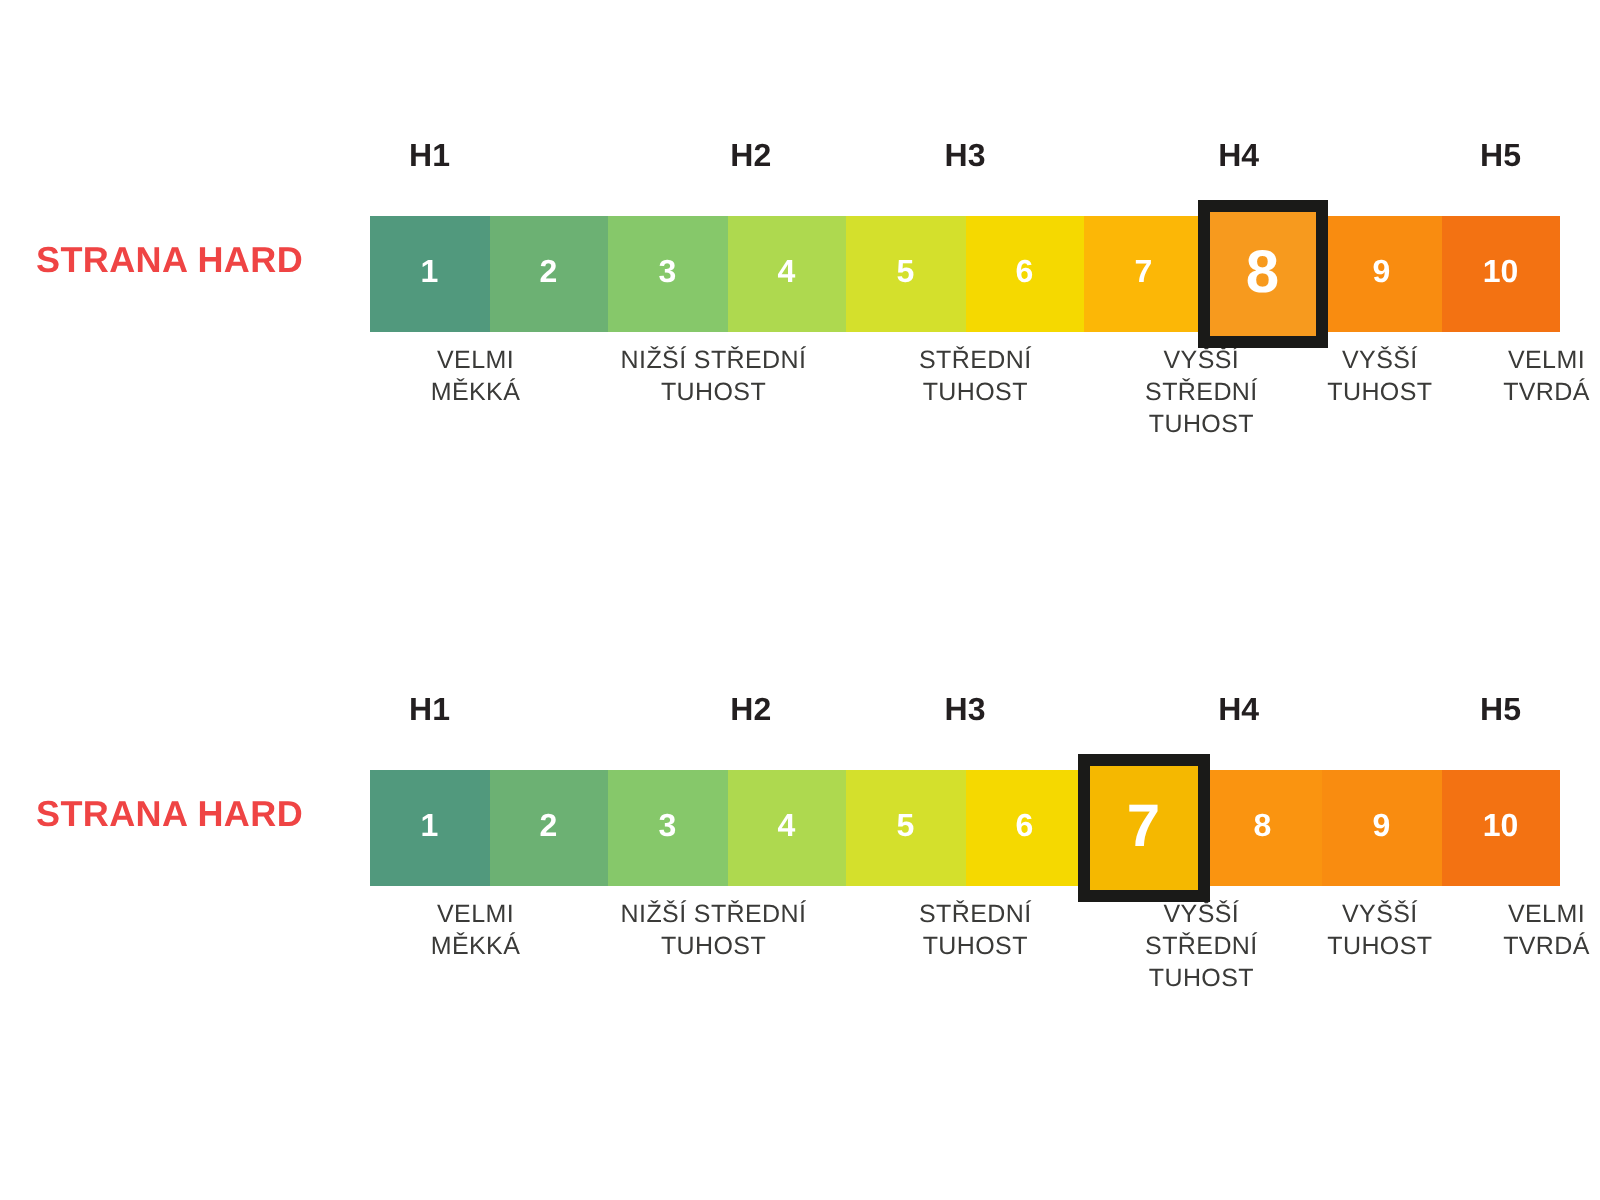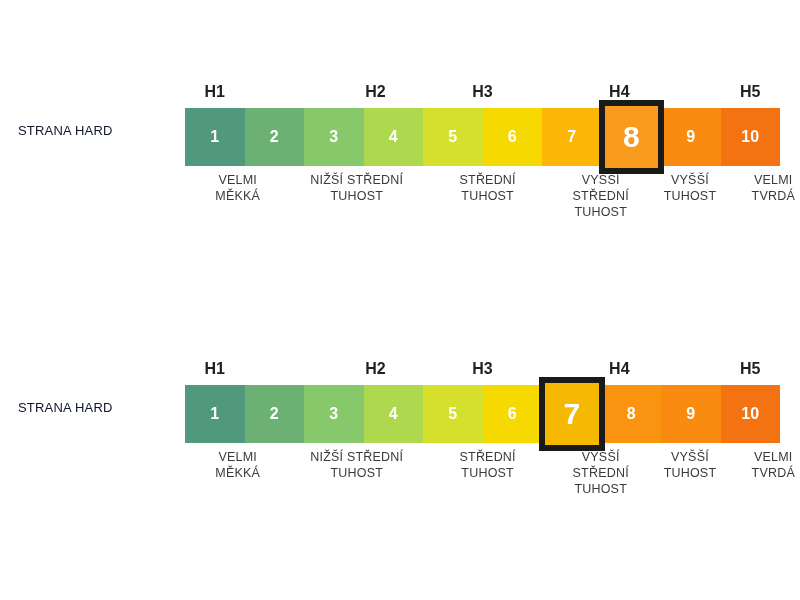--- a/index.html
+++ b/index.html
@@ -26,45 +26,44 @@
 
   
   .row-title {
     position: absolute;
     left: 18px;
     width: 160px;
     top: 46px;
     height: 28px;
     display: flex;
     align-items: center;
-    font-size: 13px;
-    font-weight: normal;
+    font-size: 18px;
+    font-weight: bold;
     letter-spacing: 0.2px;
-    color: #0f172a;
+    color: #ef4444;
     white-space: nowrap;
   }
 
   
   .hgroups {
     position: absolute;
     left: 185px;
     top: 0px;
     width: 595px;
     height: 30px;
   }
   .hgroup {
     position: absolute;
     top: 0;
     font-size: 16px;
     font-weight: bold;
     color: #231f20;
     text-align: center;
     transform: translateX(-50%);
     white-space: nowrap;
-    margin-top: 13px;
   }
 
   
   .bar {
     position: absolute;
     left: 185px;
     top: 38px;
     width: 595px;
     height: 58px;
     display: flex;

